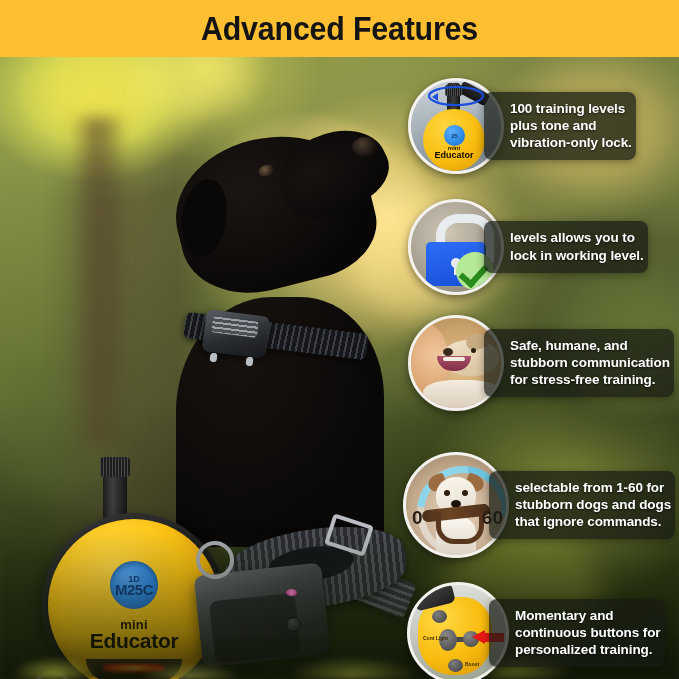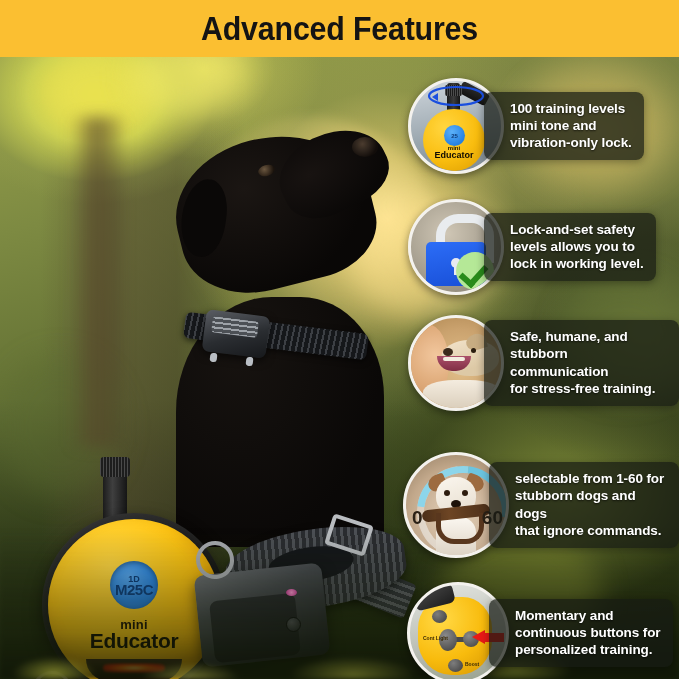--- a/index.html
+++ b/index.html
@@ -179,21 +179,21 @@
     position:relative;flex:0 0 auto;
     border-radius:50%;overflow:hidden;
     border:3px solid #f4f2ee;
     box-shadow:0 3px 9px rgba(0,0,0,0.45);
     background:#cfcabd;
   }
   .panel{
     position:relative;
     background:rgba(22,26,20,0.72);
     border-radius:8px;
-    padding:8px 12px 9px 26px;
+    padding:8px 4px 9px 26px;
     margin-left:-20px;
     color:#ffffff;
     font-weight:bold;
     font-size:13.5px;
     line-height:1.27;
     letter-spacing:-0.1px;
     text-shadow:0 1px 2px rgba(0,0,0,0.65);
     box-shadow:0 2px 8px rgba(0,0,0,0.35);
   }
 
@@ -445,36 +445,35 @@
         <div id="b1-mini">mini</div>
         <div id="b1-brand">Educator</div>
 
         <svg width="90" height="90" viewBox="0 0 90 90" style="position:absolute;left:0;top:0;">
           <ellipse cx="45" cy="15" rx="27" ry="9" fill="none" stroke="#1d4fd8" stroke-width="2.2"></ellipse>
           <path d="M21 16 L27 12 L27 20 Z" fill="#1d4fd8"></path>
         </svg>
       </div>
       <div class="panel">
         <div>100 training levels</div>
-        <div>mini tone and</div>
+        <div>plus tone and</div>
         <div>vibration-only lock.</div>
       </div>
     </div>
 
     <div class="callout" style="left:408px;top:142px;width:271px;">
       <div class="badge" id="badge2">
         <div id="b2-shackle"></div>
         <div id="b2-body"></div>
         <div id="b2-keyhole"></div>
         <div id="b2-keyslot"></div>
         <div id="b2-check"></div>
         <div id="b2-tick"></div>
       </div>
       <div class="panel">
-        <div>Lock-and-set safety</div>
         <div>levels allows you to</div>
         <div>lock in working level.</div>
       </div>
     </div>
 
     <div class="callout" style="left:408px;top:258px;width:271px;">
       <div class="badge" id="badge3">
         <div id="b3-face"></div>
         <div id="b3-body"></div>
         <div id="b3-dog-head"></div>

